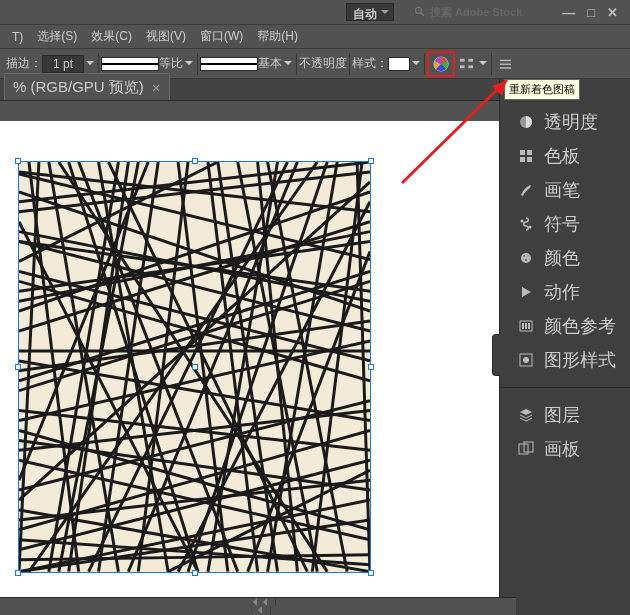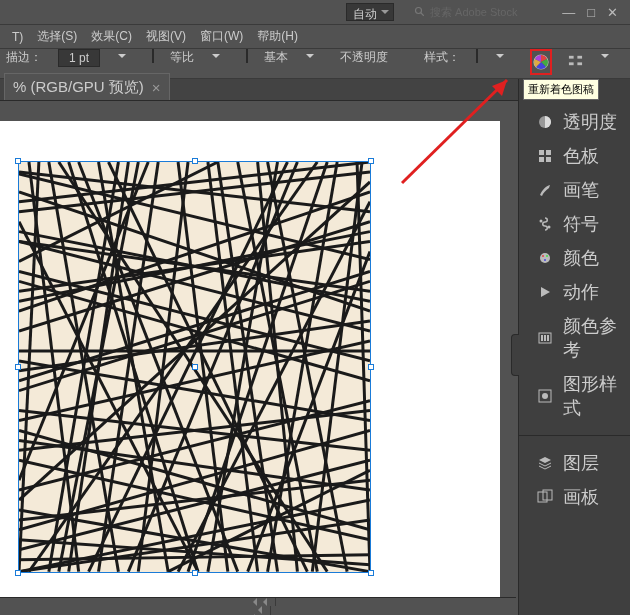--- a/index.html
+++ b/index.html
@@ -1,33 +1,33 @@
 <!DOCTYPE html>
 <html><head>
 <meta charset="utf-8">
 <style>
   * { box-sizing: border-box; margin: 0; padding: 0; }
   body { font-family: "Microsoft YaHei", Arial, sans-serif; font-size: 12px; background: #525252; color: #ccc; width: 630px; height: 615px; overflow: hidden; position: relative; }
   
   
-  .title-bar { height: 25px; background: #525252; display: flex; align-items: center; justify-content: space-between; padding: 0 6px; border-bottom: 1px solid #3a3a3a; }
+  .title-bar { height: 25px; background: #525252; display: flex; align-items: center; justify-content: space-between; padding: 0 6px; border-bottom: 1px solid #3a3a3a; font-weight: bold; }
   .title-left { display: flex; align-items: center; gap: 10px; }
   .auto-drop { background: #383838; border: 1px solid #2a2a2a; height: 18px; padding: 2px 16px 2px 6px; position: relative; margin-right: 10px;}
   .auto-drop::after { content: ""; position: absolute; right: 4px; top: 6px; border: 4px solid transparent; border-top-color: #999; }
   .search-box { display: flex; align-items: center; gap: 4px; color: #666; font-size: 11px; }
   .search-box svg { width: 12px; height: 12px; fill: #777; }
   .win-controls { display: flex; gap: 12px; color: #bbb; font-size: 13px; padding-right:6px;}
   .win-btn { cursor: pointer; }
   
   
   .menu-bar { height: 24px; background: #525252; display: flex; align-items: center; padding: 0 6px; gap: 2px; border-bottom: 1px solid #3a3a3a;}
   .menu-item { padding: 2px 6px; cursor: pointer; }
   
   
-  .control-bar { height: 30px; background: #525252; display: flex; align-items: flex-start; padding: 0 6px; border-bottom: 1px solid #3a3a3a; gap: 16px;}
+  .control-bar { height: 30px; background: #525252; display: flex; align-items: center; padding: 0 6px; border-bottom: 1px solid #3a3a3a; gap: 0;}
   .ctl-label { white-space: nowrap; }
   .val-box { background: #383838; border: 1px solid #2a2a2a; padding: 1px 4px; min-width: 42px; text-align: center; }
   .dd-arrow { width: 12px; height: 16px; position: relative; cursor: pointer;}
   .dd-arrow::after { content:""; position:absolute; left:2px; top:5px; border:4px solid transparent; border-top-color:#ccc; }
   .stroke-swatch { width: 58px; height: 14px; background: #fff; border: 1px solid #2a2a2a; display:flex; align-items:center; justify-content:center;}
   .stroke-swatch .line { height: 2px; background:#000; width: 100%; }
   .fill-swatch { width: 22px; height: 14px; background: #fff; border:1px solid #2a2a2a;}
   .sep { width:1px; height:22px; background:#3a3a3a; margin:0 2px;}
   .recolor-btn { width: 28px; height: 26px; border: 2px solid #e02020; display:flex; align-items:center; justify-content:center; cursor:pointer; position:relative;}
   .recolor-btn svg { width:18px; height:18px;}
@@ -45,21 +45,21 @@
   .art-bbox { position:absolute; left:18px; top:40px; width:353px; height:412px; border:1px solid #1a7bd8; }
   .art-bbox::before { content:""; position:absolute; inset:0; background:#f4ead8;}
   .handles span { position:absolute; width:6px; height:6px; background:#fff; border:1px solid #1a7bd8;}
   .h-tl{top:-4px;left:-4px}.h-tr{top:-4px;right:-4px}.h-bl{bottom:-4px;left:-4px}.h-br{bottom:-4px;right:-4px}
   .h-tm{top:-4px;left:50%;margin-left:-3px}.h-bm{bottom:-4px;left:50%;margin-left:-3px}
   .h-ml{left:-4px;top:50%;margin-top:-3px}.h-mr{right:-4px;top:50%;margin-top:-3px}
   .h-c{left:50%;top:50%;margin:-3px 0 0 -3px}
   .lines-svg { position:absolute; inset:0;}
   
   
-  .right-panel { position:absolute; top:79px; right:0; bottom:0; width:112px; background:#3f3f3f; border-left:1px solid #2a2a2a; padding-top:22px;}
+  .right-panel { position:absolute; top:79px; right:0; bottom:0; width:131px; background:#3f3f3f; border-left:1px solid #2a2a2a; padding-top:22px;}
   .tooltip { position:absolute; top:0px; left:4px; background:#ffffe1; color:#000; padding:2px 4px; font-size:11px; border:1px solid #666; white-space:nowrap;}
   .panel-grp { padding: 4px 0; }
   .panel-grp + .panel-grp { border-top: 1px solid #2a2a2a; margin-top:6px; padding-top:10px;}
   .panel-item { display:flex; align-items:center; gap:10px; padding:5px 10px 5px 18px; cursor:pointer;}
   .panel-item svg { width:16px; height:16px; fill:#bbb; flex:0 0 16px;}
   .panel-item span { font-size:18px;}
   .panel-handle { position:absolute; left:-8px; top:255px; width:8px; height:42px; background:#3f3f3f; border:1px solid #2a2a2a; border-right:none; border-radius:4px 0 0 4px;}
   
   
   .status-bar { position:absolute; bottom:0; left:0; right:114px; height:18px; background:#525252; border-top:1px solid #2a2a2a; display:flex; align-items:center; font-size:11px;flex-direction:column;}

